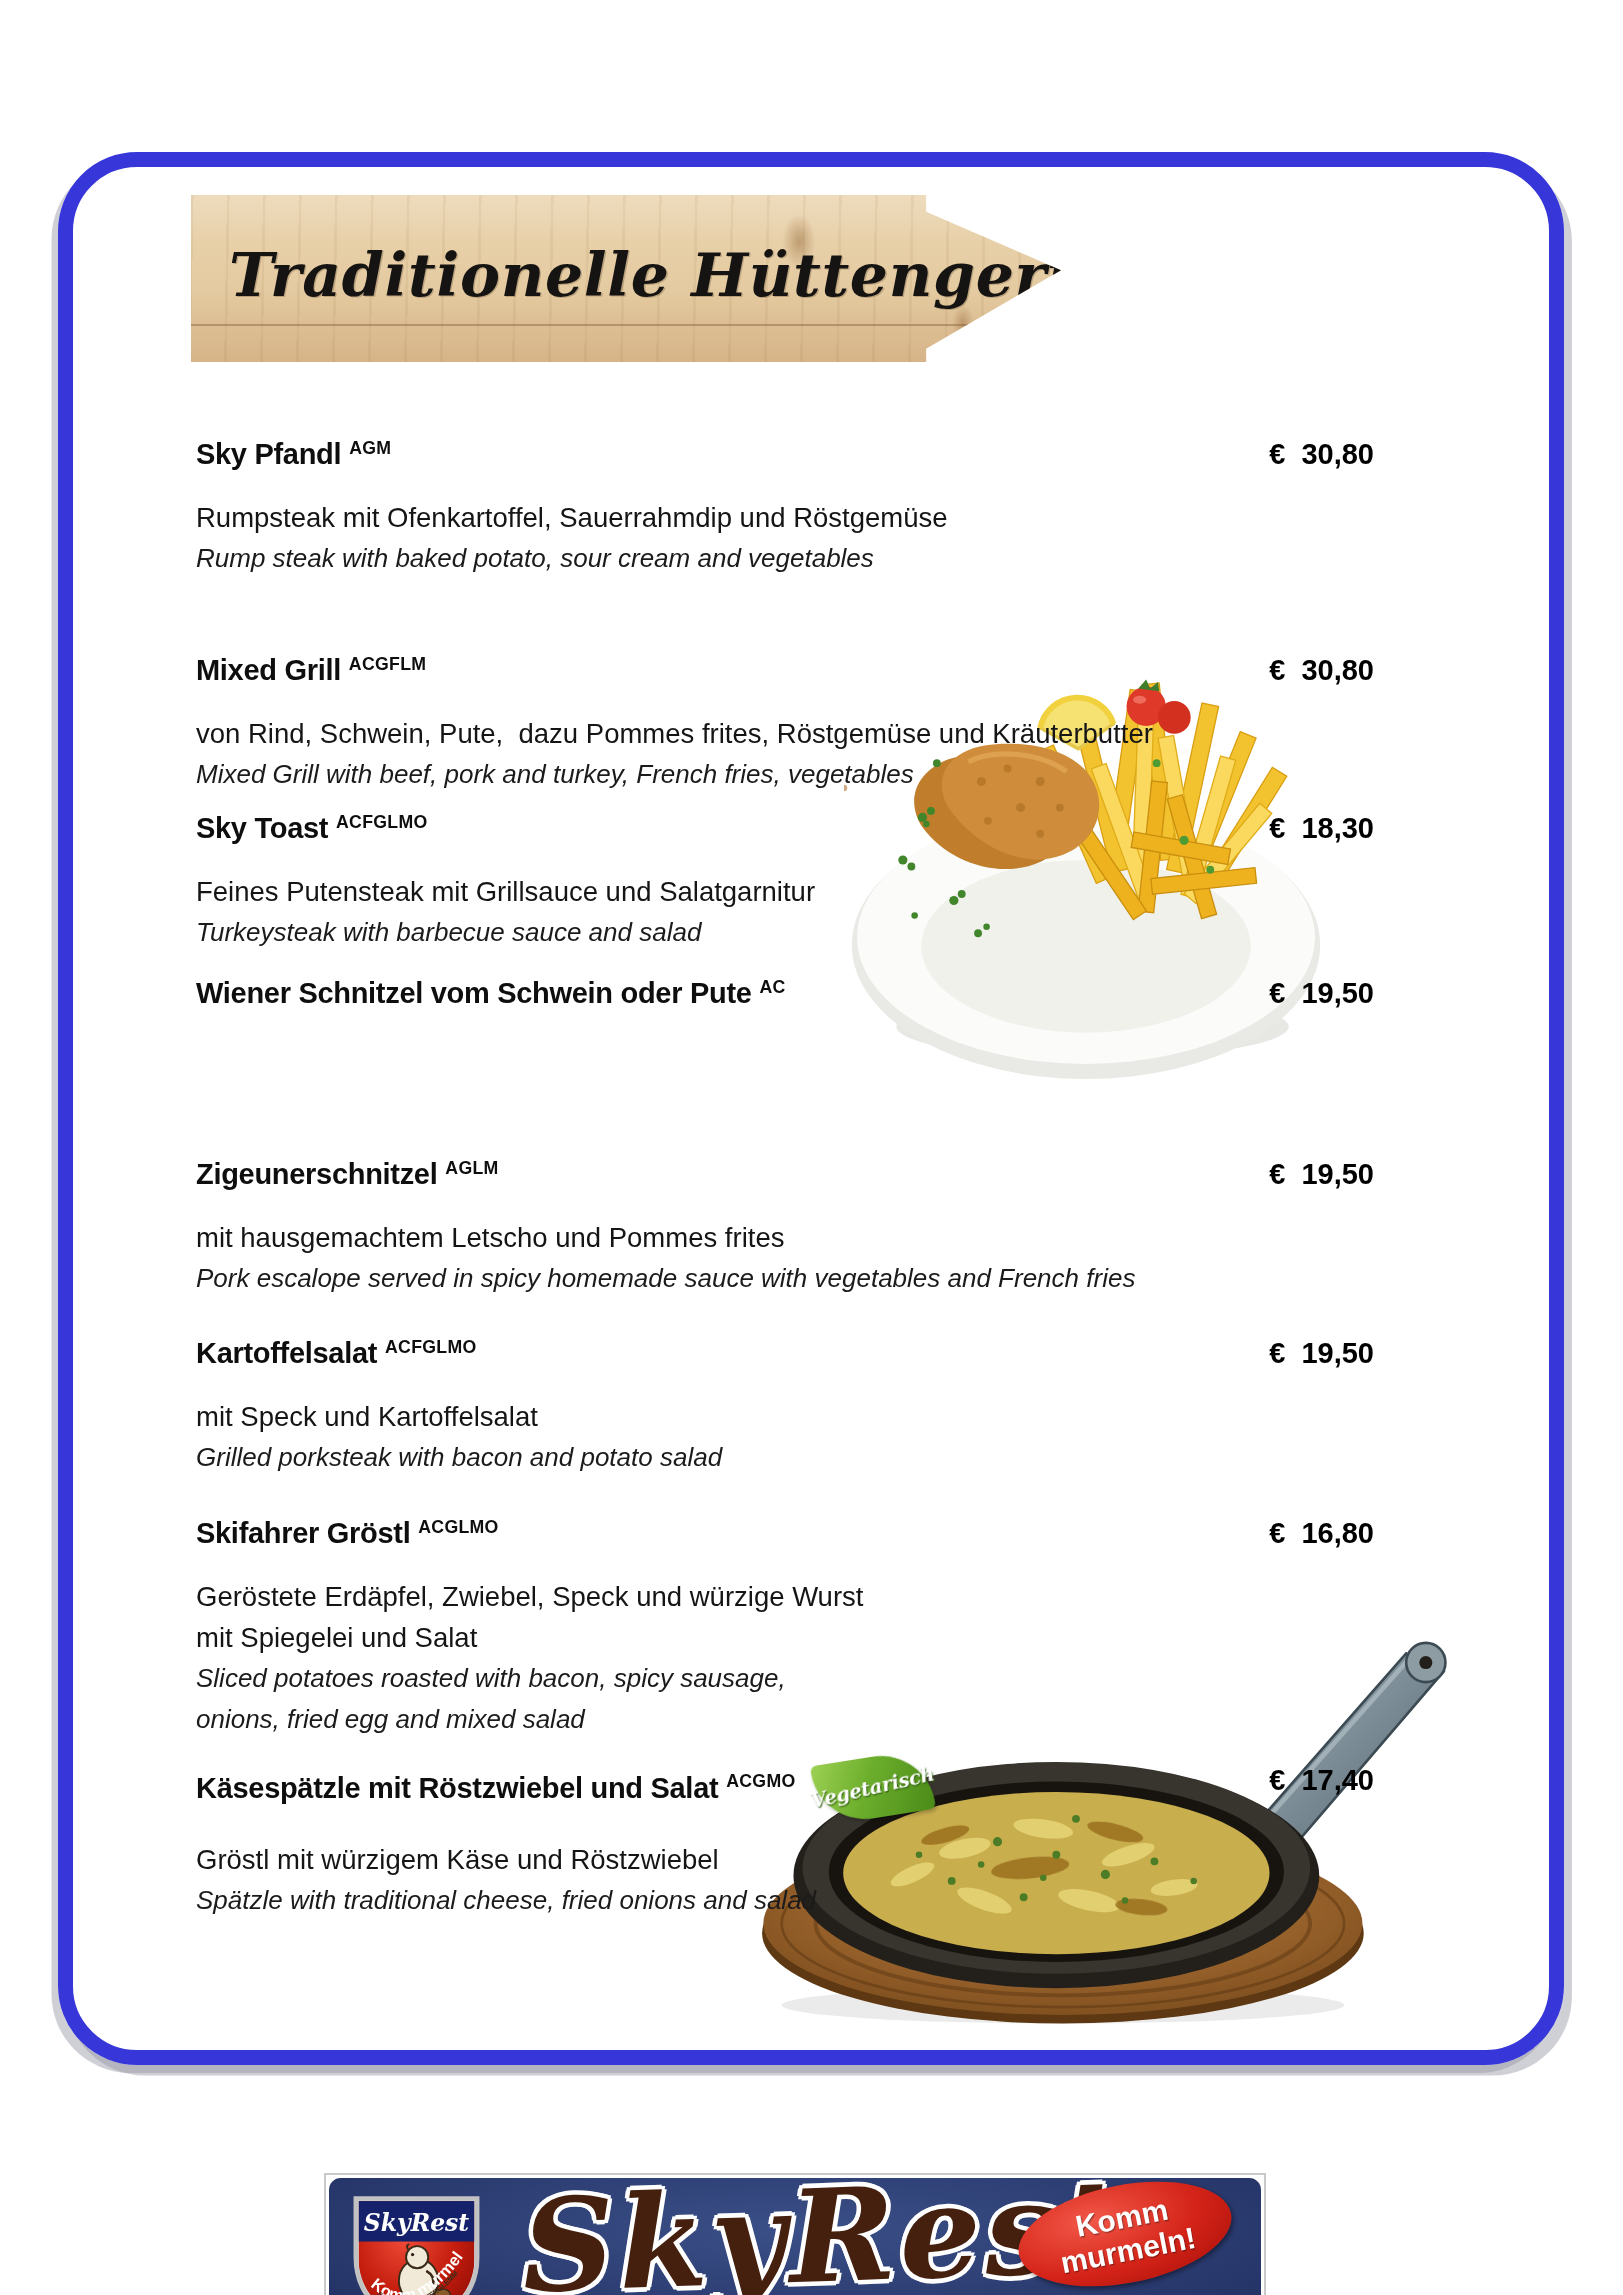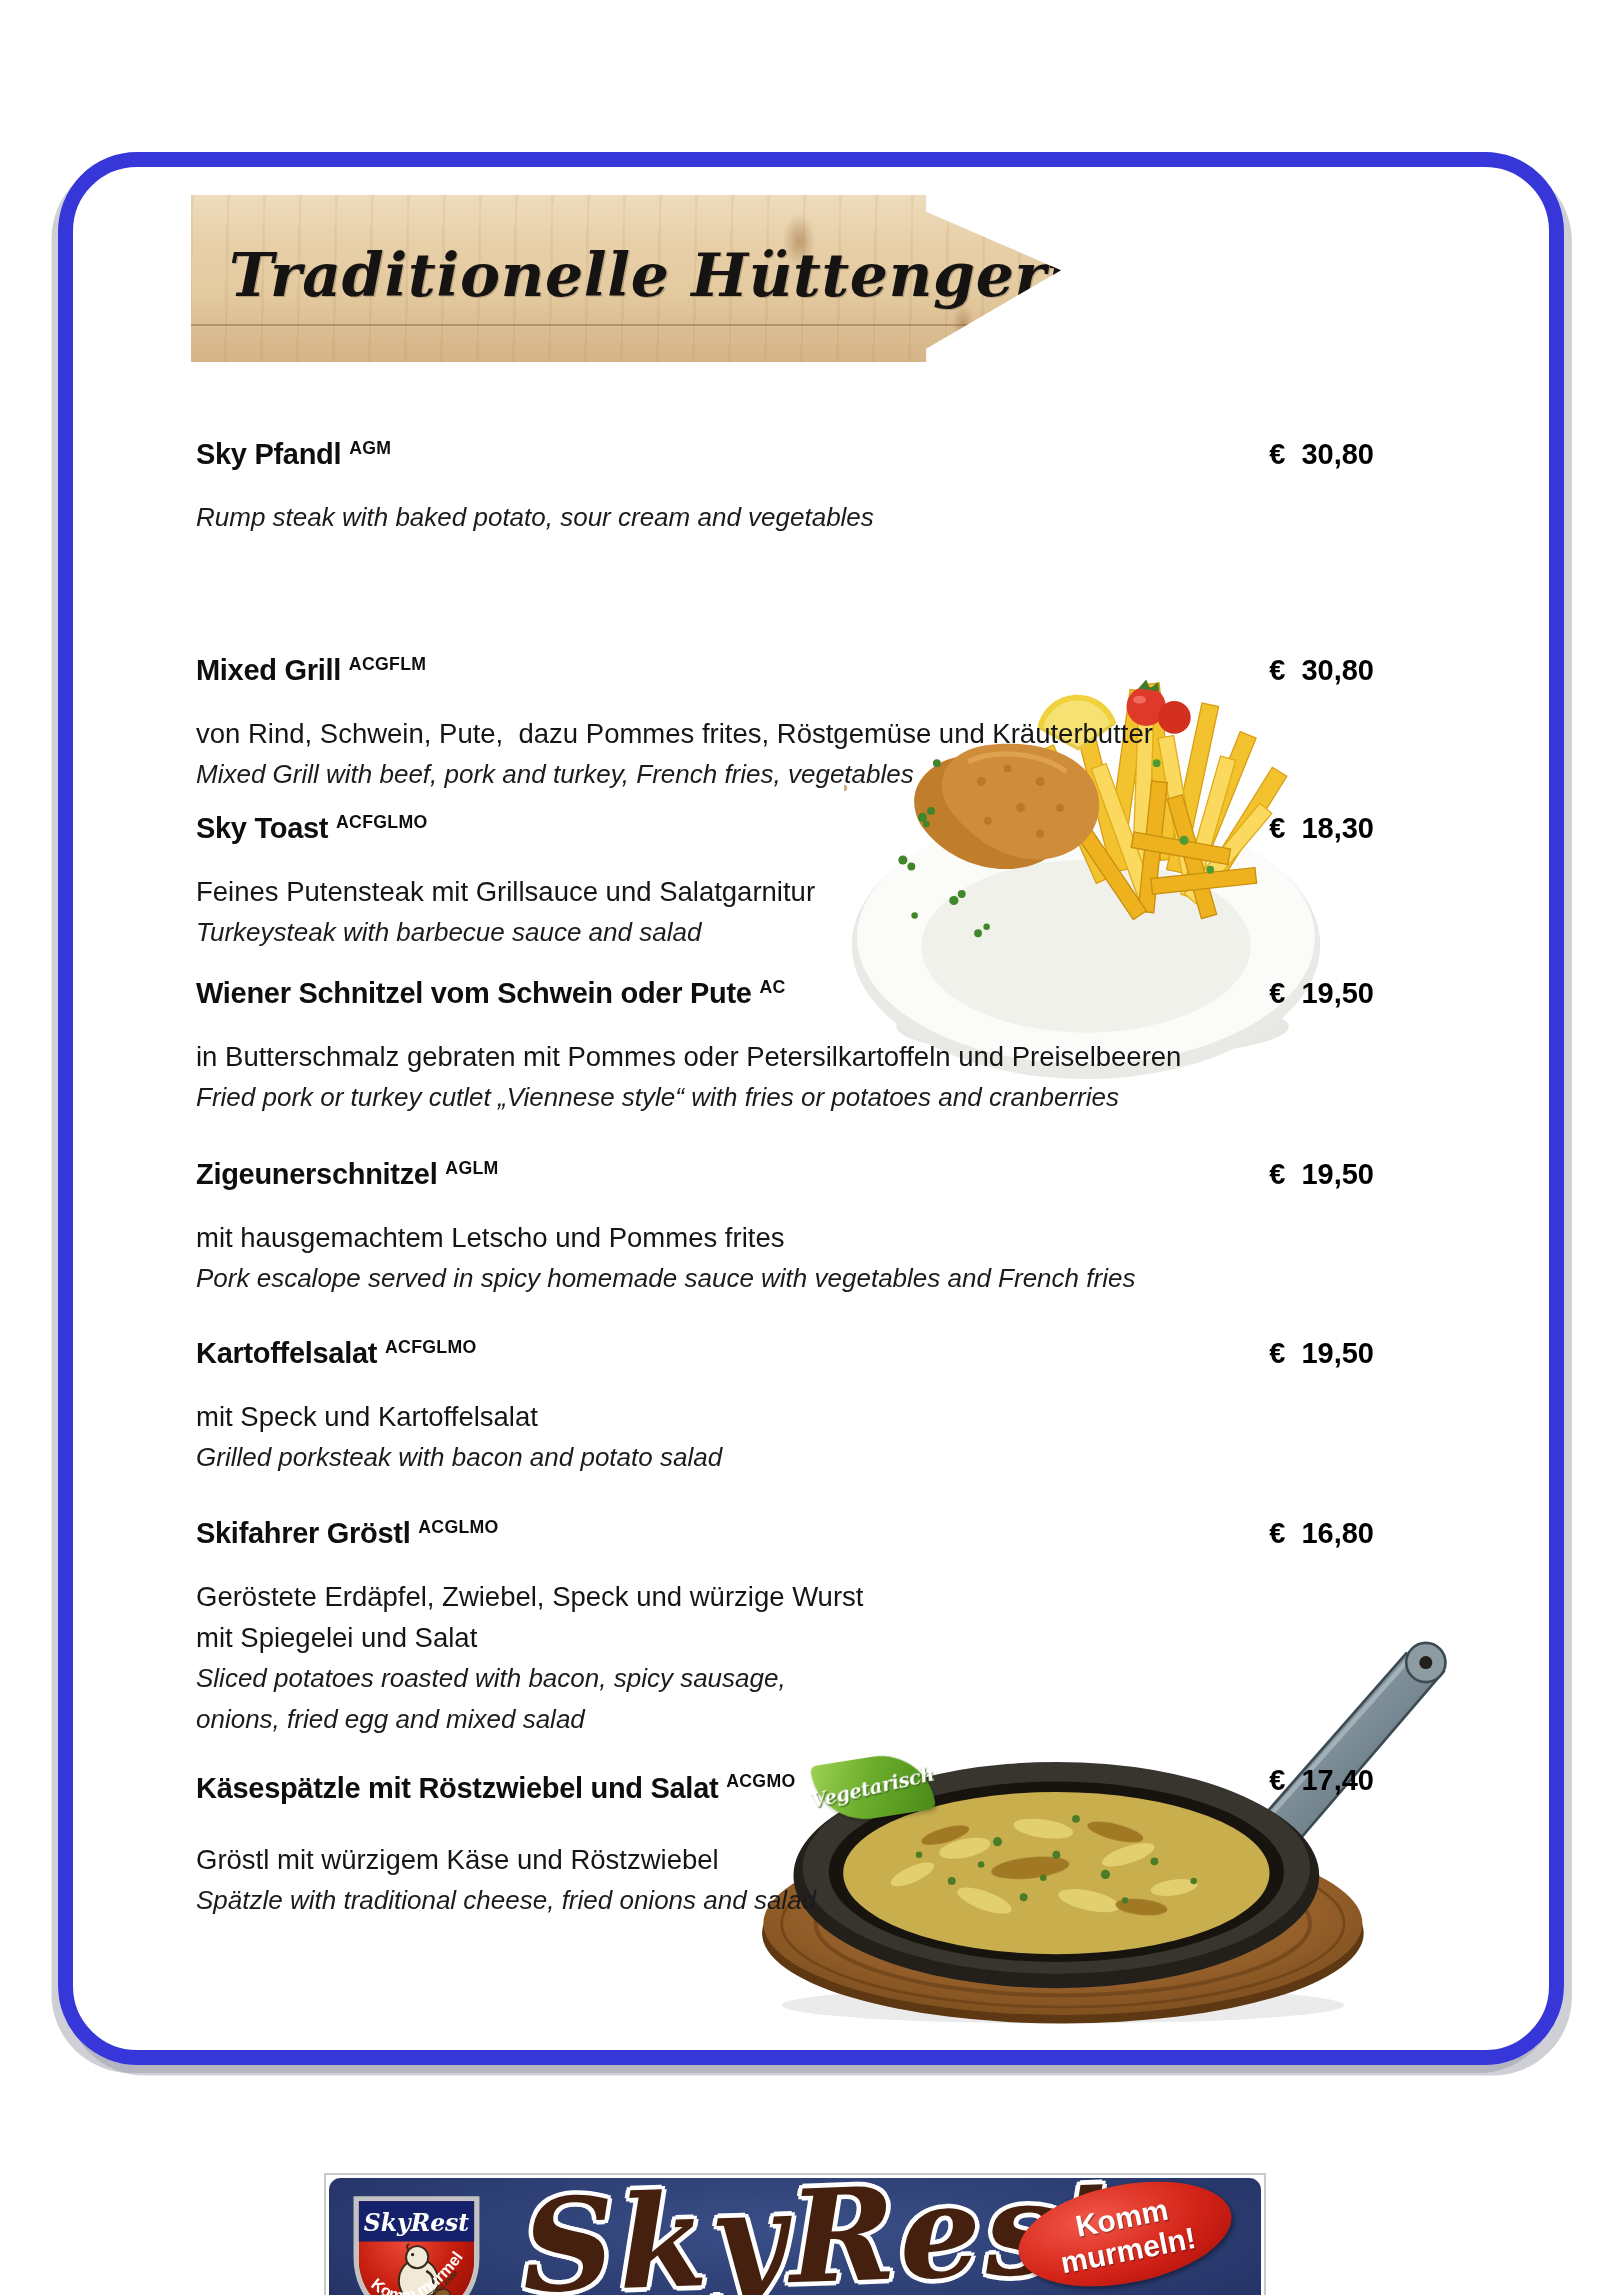--- a/index.html
+++ b/index.html
@@ -217,20 +217,21 @@
   </svg>
 
   <div class="items">
 
     <div class="item" style="top:437px">
       <div class="row">
         <div class="nm"><span>Sky Pfandl</span><span class="sup">AGM</span></div>
         <div class="pr">€  30,80</div>
       </div>
       <div class="body">
+        <div class="de">Rumpsteak mit Ofenkartoffel, Sauerrahmdip und Röstgemüse</div>
         <div class="en">Rump steak with baked potato, sour cream and vegetables</div>
       </div>
     </div>
 
     <div class="item" style="top:653px">
       <div class="row">
         <div class="nm"><span>Mixed Grill</span><span class="sup">ACGFLM</span></div>
         <div class="pr">€  30,80</div>
       </div>
       <div class="body">
@@ -247,24 +248,20 @@
       <div class="body">
         <div class="de">Feines Putensteak mit Grillsauce und Salatgarnitur</div>
         <div class="en">Turkeysteak with barbecue sauce and salad</div>
       </div>
     </div>
 
     <div class="item" style="top:976px">
       <div class="row">
         <div class="nm"><span>Wiener Schnitzel vom Schwein oder Pute</span><span class="sup">AC</span></div>
         <div class="pr">€  19,50</div>
-      </div>
-      <div class="body">
-        <div class="de">in Butterschmalz gebraten mit Pommes oder Petersilkartoffeln und Preiselbeeren</div>
-        <div class="en">Fried pork or turkey cutlet „Viennese style“ with fries or potatoes and cranberries</div>
       </div>
     </div>
 
     <div class="item" style="top:1157px">
       <div class="row">
         <div class="nm"><span>Zigeunerschnitzel</span><span class="sup">AGLM</span></div>
         <div class="pr">€  19,50</div>
       </div>
       <div class="body">
         <div class="de">mit hausgemachtem Letscho und Pommes frites</div>

